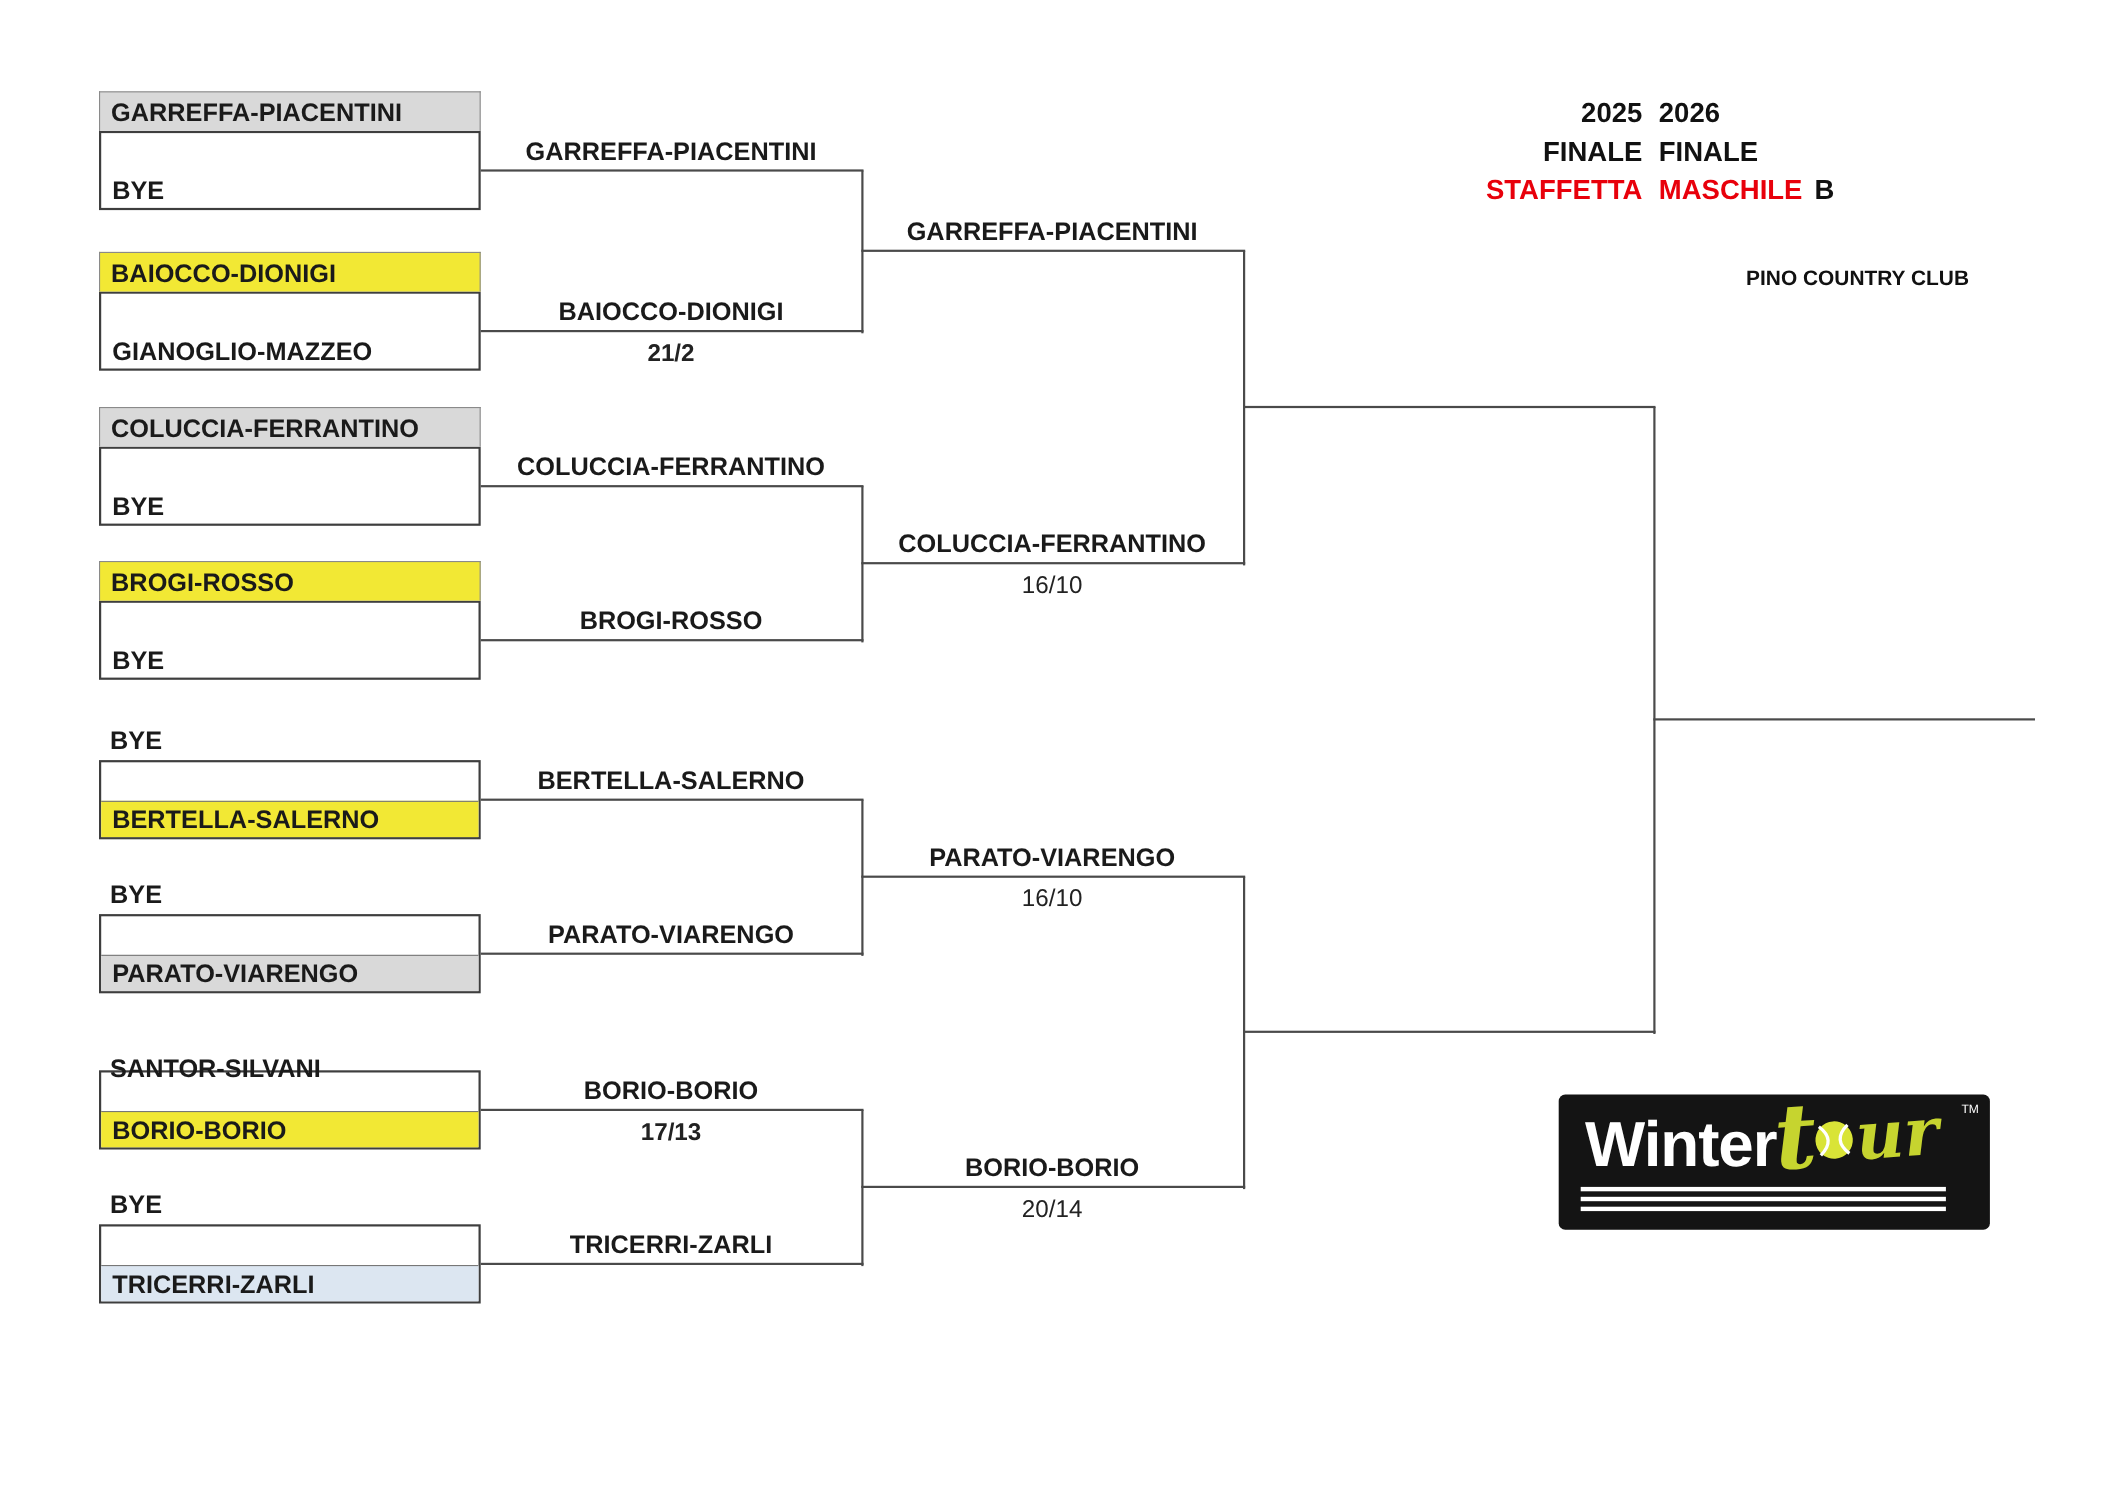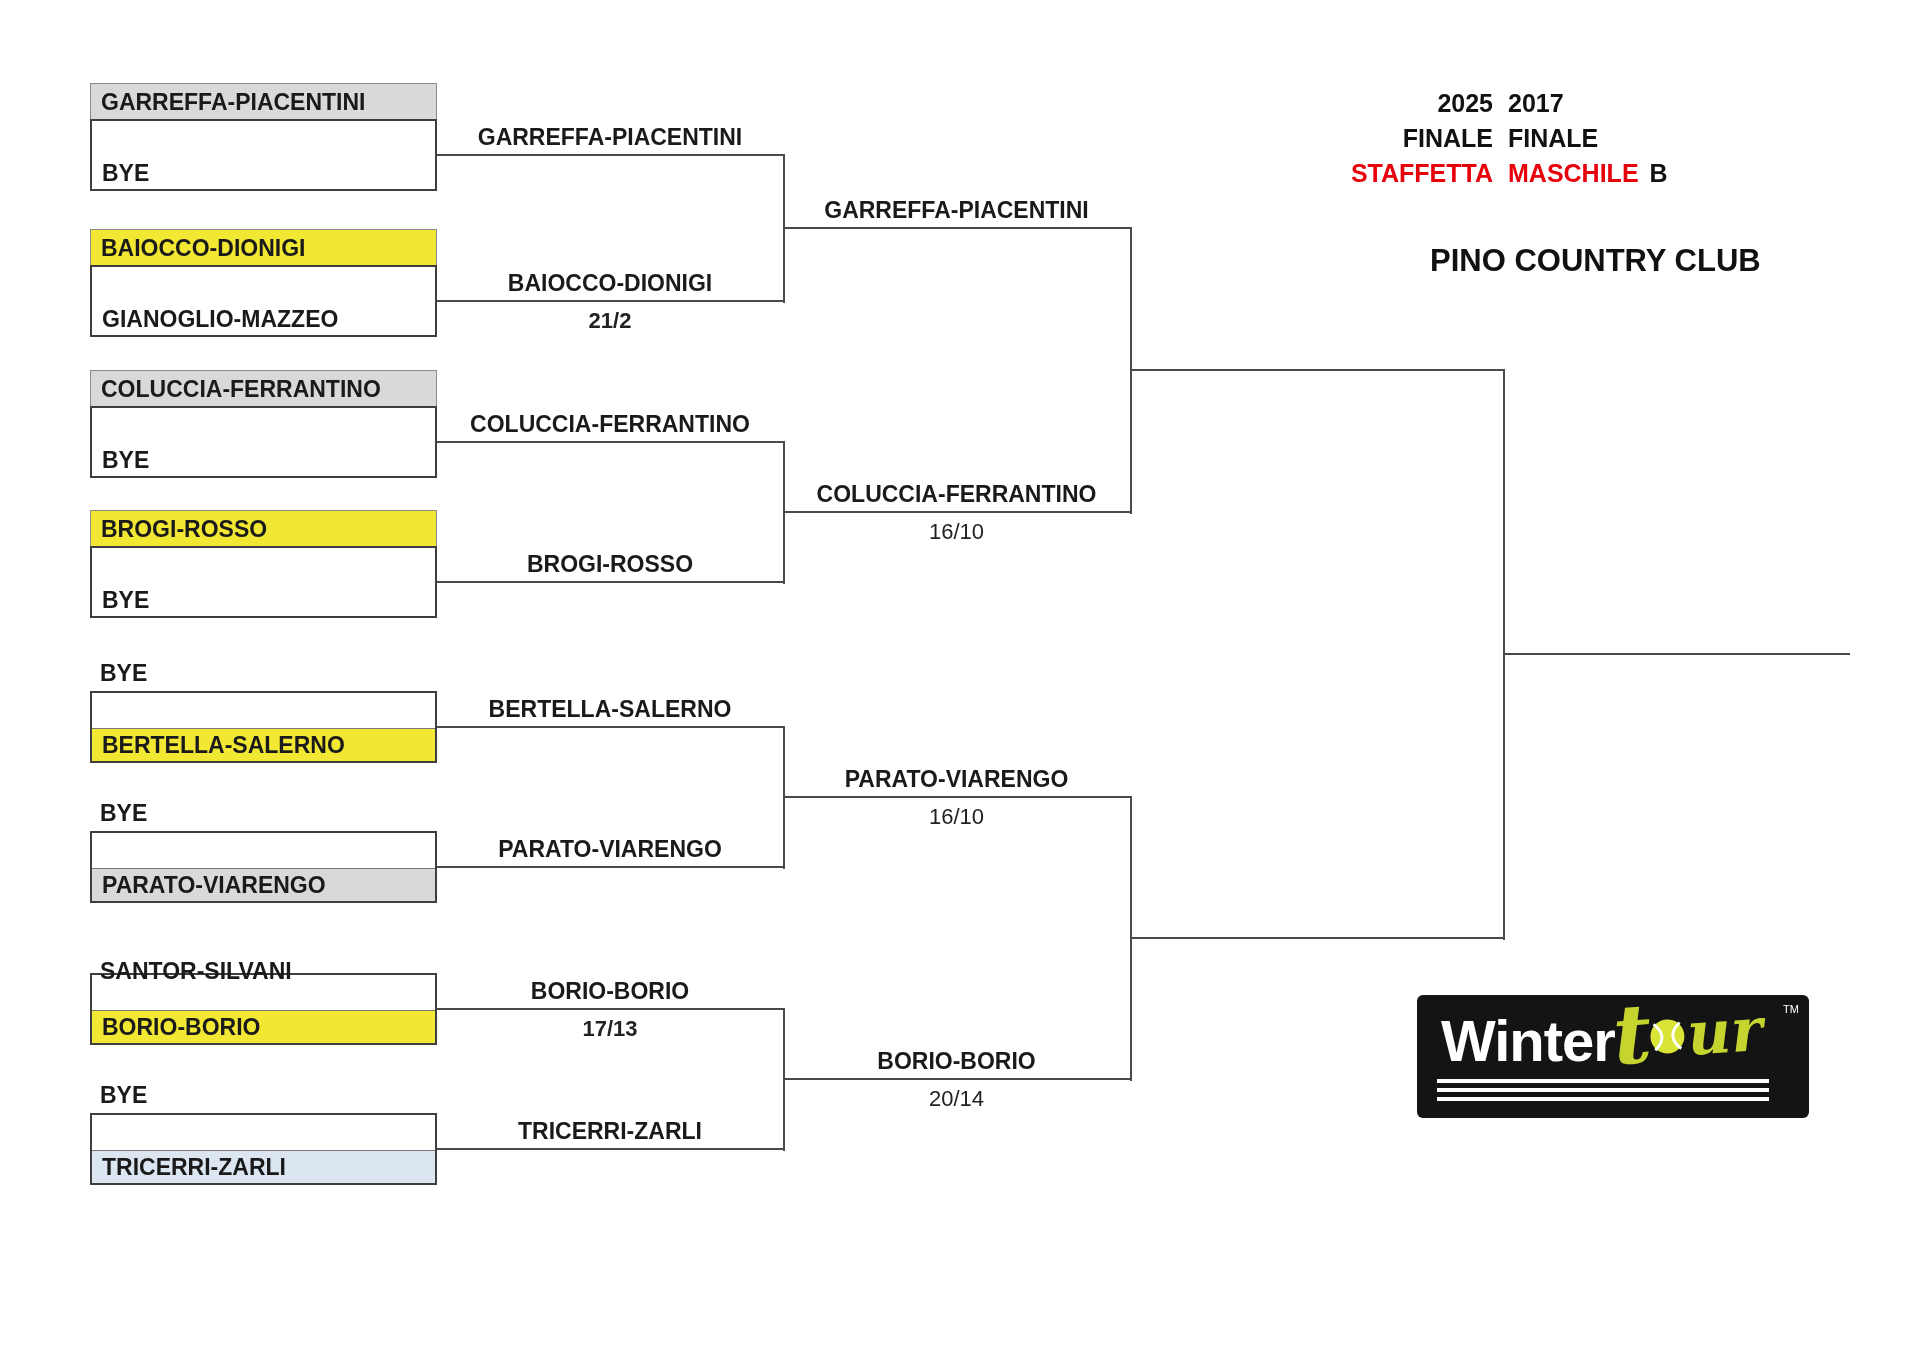--- a/index.html
+++ b/index.html
@@ -16,22 +16,22 @@
   .wlabel{font-weight:bold;font-size:23px;text-align:center;height:28px;line-height:28px;
           white-space:nowrap;color:#1a1a1a;}
   .score{font-size:22px;text-align:center;height:28px;line-height:28px;color:#222;}
   .sbold{font-weight:bold;}
   .hl{position:absolute;left:1280px;width:213px;text-align:right;font-weight:bold;
       font-size:25px;line-height:30px;color:#111;}
   .hr{position:absolute;left:1508px;width:340px;text-align:left;font-weight:bold;
       font-size:25px;line-height:30px;color:#111;}
   .red{color:#e8000b;}
   .suffix{margin-left:11px;color:#111;}
-  .venue{position:absolute;top:243px;left:1430px;width:360px;text-align:left;
-         font-weight:bold;font-size:31px;color:#111;}
+  .venue{position:absolute;top:243px;left:1430px;width:360px;text-align:right;
+         font-weight:bold;font-size:19px;color:#111;}
   .logo{position:absolute;left:1393px;top:995px;width:392px;height:123px;
         background:#141414;border-radius:6px;margin-left:24px;}
   .lw{position:absolute;left:24px;top:12px;color:#ffffff;font-weight:bold;
       font-size:58px;letter-spacing:-1px;}
   .st{position:absolute;left:20px;width:332px;height:4px;background:#ffffff;}
   .st1{top:84px;} .st2{top:93px;} .st3{top:102px;}
   .tour{position:absolute;left:196px;top:-6px;display:flex;align-items:flex-end;
         color:#c6d42f;font-family:"DejaVu Serif",serif;font-style:italic;
         font-weight:bold;transform:rotate(-4deg);}
   .tour .t{font-size:82px;line-height:82px;}
@@ -104,21 +104,21 @@
       <div class="score" style="left: 791px; top: 1085px; width: 331px;">20/14</div>
       <div class="lineV" style="left: 1130px; top: 228px; height: 286px;"></div>
       <div class="lineH" style="left: 1130px; top: 369px; width: 375px;"></div>
       <div class="lineV" style="left: 1130px; top: 797px; height: 284px;"></div>
       <div class="lineH" style="left: 1130px; top: 937px; width: 375px;"></div>
       <div class="lineV" style="left: 1503px; top: 370px; height: 570px;"></div>
       <div class="lineH" style="left: 1503px; top: 653px; width: 347px;"></div>
     </div>
 
   <div class="hl" style="top:88px">2025</div>
-  <div class="hr" style="top:88px">2017</div>
+  <div class="hr" style="top:88px">2026</div>
   <div class="hl" style="top:123px">FINALE</div>
   <div class="hr" style="top:123px">FINALE</div>
   <div class="hl red" style="top:158px">STAFFETTA</div>
   <div class="hr" style="top:158px"><span class="red">MASCHILE</span><span class="suffix">B</span></div>
   <div class="venue">PINO COUNTRY CLUB</div>
 
   <div class="logo">
     <div class="st st1"></div>
     <div class="st st2"></div>
     <div class="st st3"></div>

